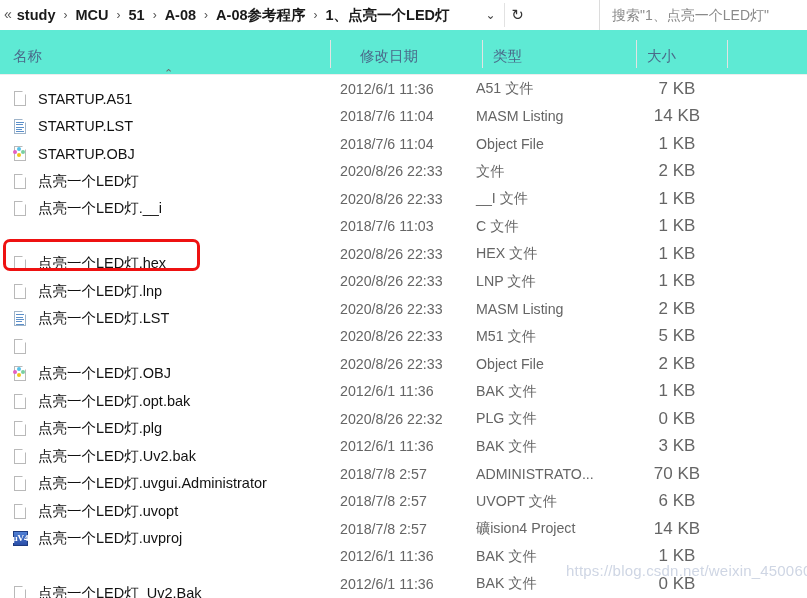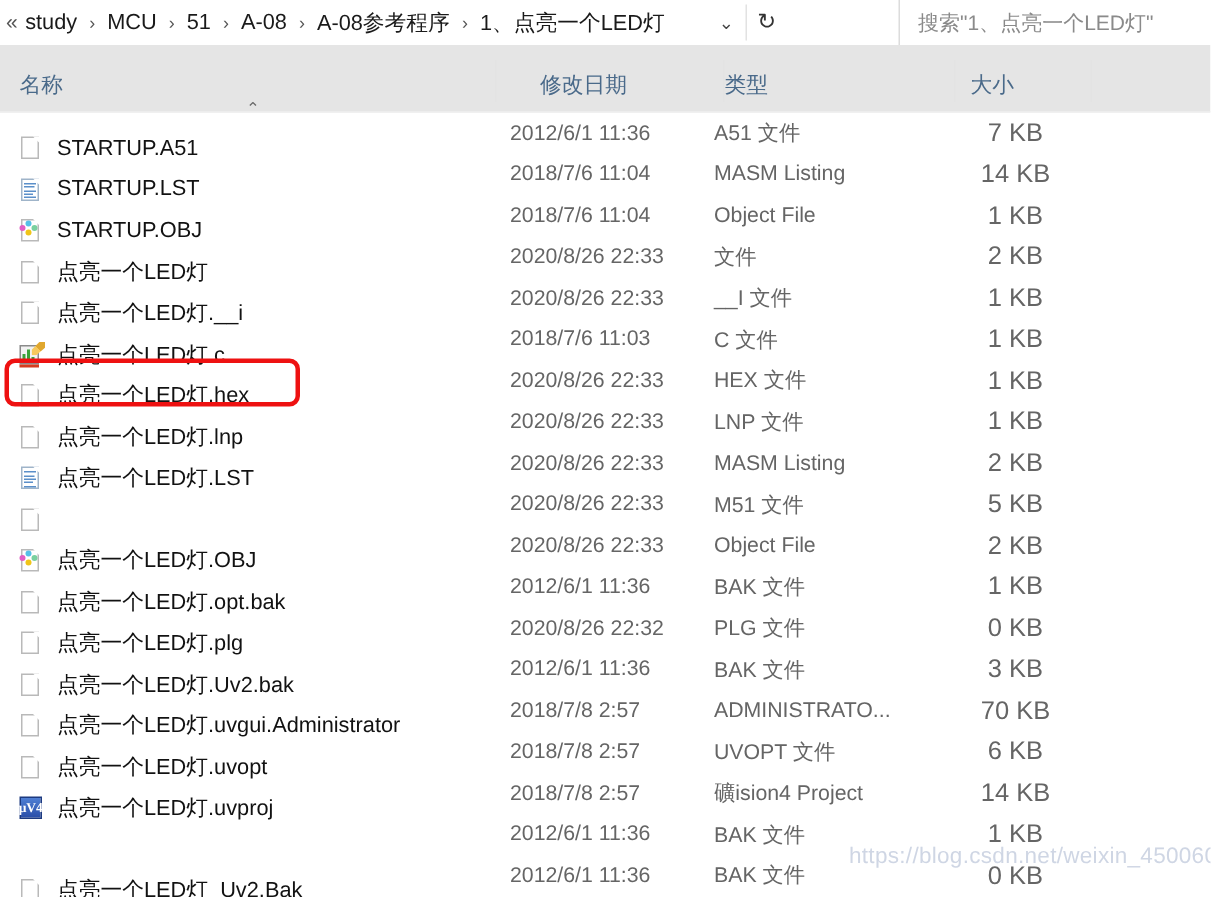--- a/index.html
+++ b/index.html
@@ -20,21 +20,21 @@
   }
   .crumb-area{
     display:flex;align-items:center;
     height:24px;flex:0 0 auto;padding-left:2px;
   }
   .chev-left{
     color:#555;font-size:14px;margin:0 3px 0 2px;line-height:1;
     padding-bottom:2px;
   }
   .crumb{
-    font-size:14.5px;color:#1a1a1a;padding:0 2px;white-space:nowrap;
+    font-size:14.5px;color:#1a1a1a;padding:0 2px;white-space:nowrap;font-weight:bold;
   }
   .crumb-sep{
     font-size:12px;color:#555;margin:0 6px;line-height:1;
   }
   .addr-dropdown{
     margin-left:26px;width:26px;text-align:center;color:#444;font-size:12px;
     user-select:none;
   }
   .addr-refresh{
     width:26px;text-align:center;color:#333;font-size:15px;
@@ -49,21 +49,21 @@
   .search-input{
     border:0;outline:0;background:transparent;
     font-family:"Liberation Sans","DejaVu Sans",sans-serif;
     font-size:14px;color:#8a8a8a;width:100%;padding-left:12px;
   }
   .search-input::placeholder{color:#8a8a8a;opacity:1;}
 
   
   .colheader{
     position:absolute;left:0;top:30px;width:807px;height:45px;
-    background:#e5e5e5;
+    background:#5eead4;
   }
   .hcell{
     position:absolute;top:0;height:45px;
     display:flex;align-items:flex-end;
     font-size:14.5px;color:#4a6a8a;
     padding-bottom:9px;box-sizing:border-box;
   }
   .hdiv{
     position:absolute;top:10px;height:28px;width:1px;background:#e3e3e3;
   }
@@ -184,21 +184,21 @@
       <input class="search-input" type="text" placeholder="搜索&quot;1、点亮一个LED灯&quot;" style="">
     </div>
   </div>
 
   <div class="colheader">
     <div class="hcell" style="left:13px;">名称</div>
     <span class="sortcaret">⌃</span>
     <div class="hdiv" style="left:330px;"></div>
     <div class="hcell" style="left:360px;">修改日期</div>
     <div class="hdiv" style="left:482px;"></div>
-    <div class="hcell" style="left:483px;">类型</div>
+    <div class="hcell" style="left:493px;">类型</div>
     <div class="hdiv" style="left:636px;"></div>
     <div class="hcell" style="left:647px;">大小</div>
     <div class="hdiv" style="left:727px;"></div>
   </div>
   <div class="hline"></div>
 
   <div class="filelist" id="filelist">
       <div class="row">
         <span class="c-name">
           <span class="icon icon-plain">
@@ -261,33 +261,20 @@
           <span class="icon icon-plain">
             <span class="pg"></span>
           </span>
           <span class="namelabel">点亮一个LED灯.__i</span>
         </span>
         <span class="c-date">2020/8/26 22:33</span>
         <span class="c-type">__I 文件</span>
         <span class="c-size">1 KB</span>
       </div>
       <div class="row">
-        <span class="c-name">
-          <span class="icon icon-c">
-            <span class="cbase"></span>
-            <span class="bars">
-              <u class="b1"></u>
-              <u class="b2"></u>
-              <u class="b3"></u>
-            </span>
-            <span class="redbar"></span>
-            <span class="pencil"></span>
-          </span>
-          <span class="namelabel">点亮一个LED灯.c</span>
-        </span>
         <span class="c-date">2018/7/6 11:03</span>
         <span class="c-type">C 文件</span>
         <span class="c-size">1 KB</span>
       </div>
       <div class="row">
         <span class="c-name">
           <span class="icon icon-plain">
             <span class="pg"></span>
           </span>
           <span class="namelabel">点亮一个LED灯.hex</span>

